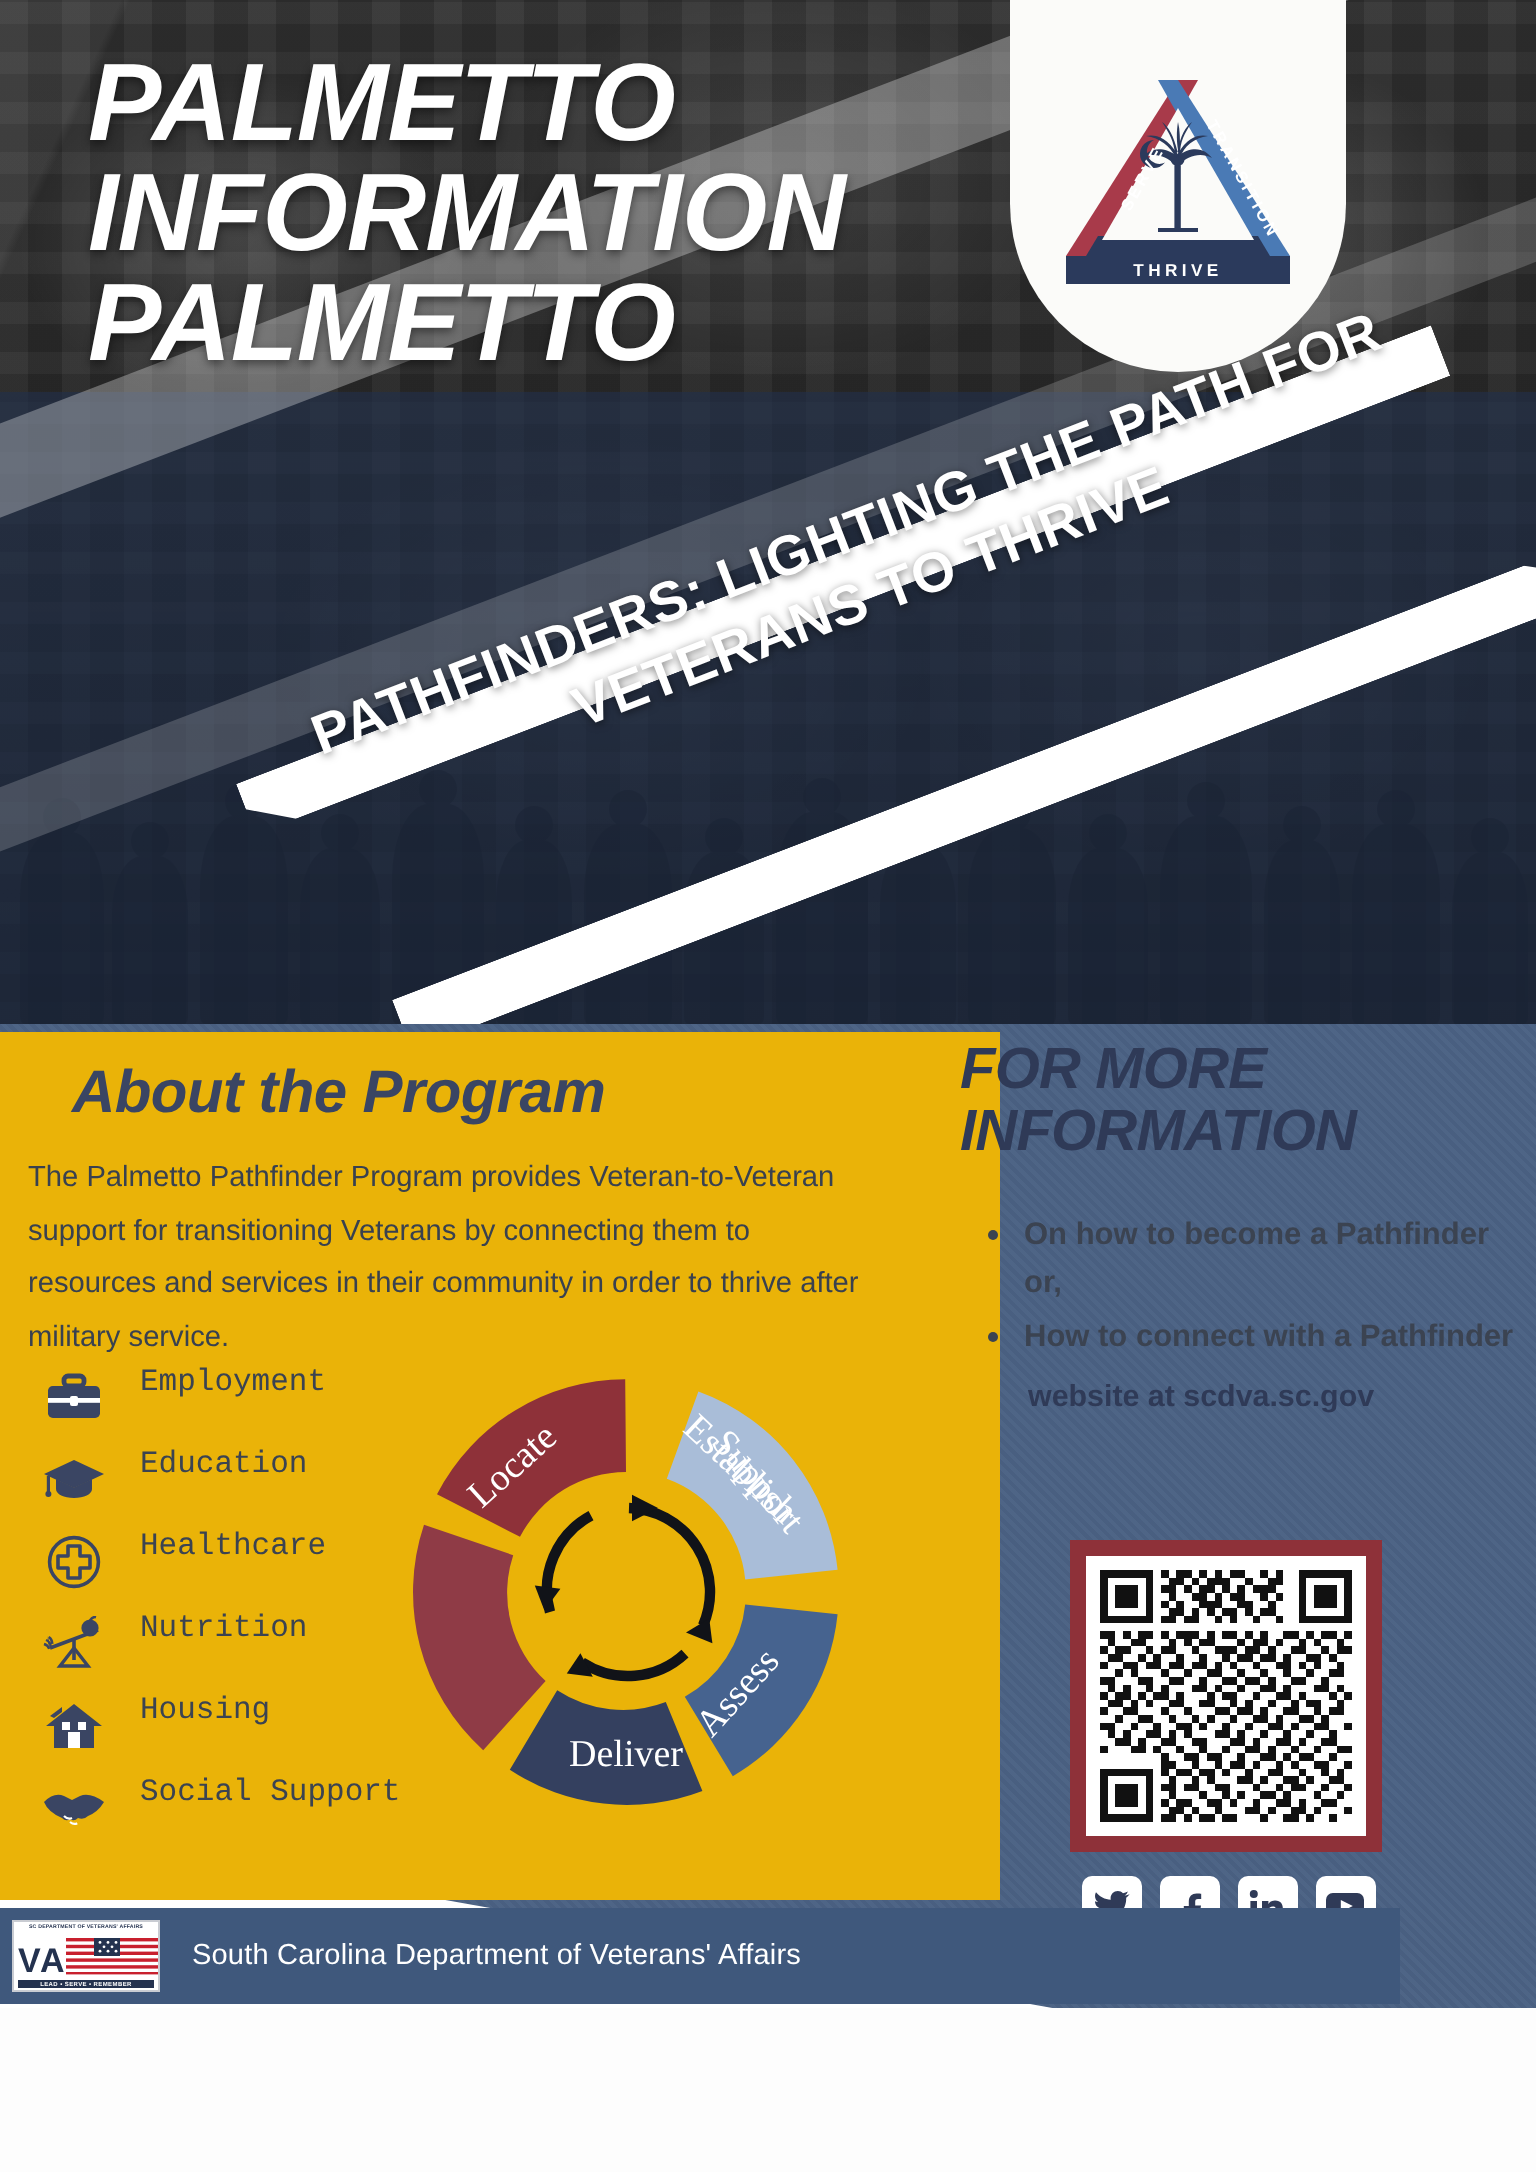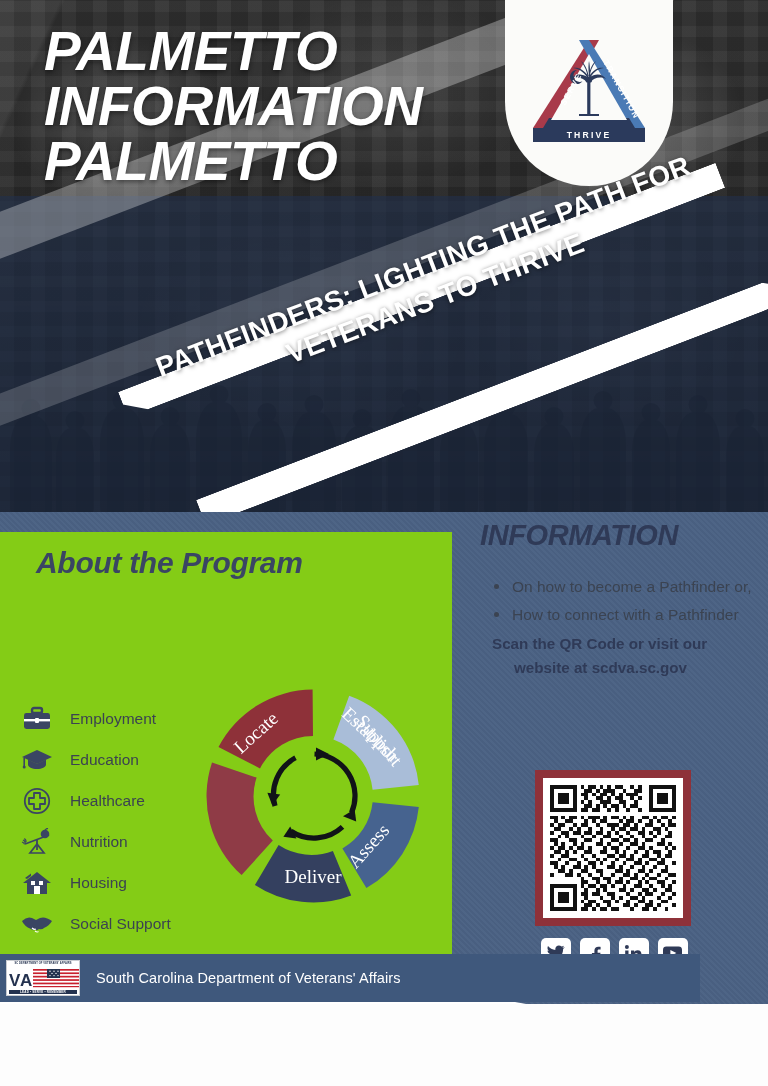--- a/index.html
+++ b/index.html
@@ -68,39 +68,39 @@
   
   .blue-back{position:absolute;left:0;top:505px;width:768px;height:499px;background:#4a6183;}
   .blue-back::after{content:"";position:absolute;left:0;top:0;width:768px;height:499px;
     background:repeating-linear-gradient(45deg, rgba(255,255,255,.022) 0 2px, rgba(0,0,0,.02) 2px 4px);}
 
   
   .wedge{position:absolute;left:0;top:930px;width:560px;height:80px;background:#ffffff;
     clip-path:polygon(0 0, 110px 0, 560px 80px, 0 80px);}
 
   
-  .left-panel{position:absolute;left:0;top:532px;width:452px;height:434px;background:#84cc16;}
+  .left-panel{position:absolute;left:0;top:516px;width:452px;height:434px;background:#eab308;padding-left:48px;}
   .about-title{position:absolute;left:36px;top:14px;font-size:30px;font-weight:bold;font-style:italic;color:#3a4563;letter-spacing:-.3px;}
   .about-body{position:absolute;left:14px;top:60px;width:424px;font-size:14.6px;line-height:1.82;color:#39414f;}
 
   .services{position:absolute;left:16px;top:166px;width:210px;}
-  .svc{display:flex;align-items:center;height:41px;}
+  .svc{display:flex;align-items:flex-start;height:41px;font-family:Liberation Mono, monospace;}
   .svc-ico{width:42px;height:34px;flex:0 0 42px;display:flex;align-items:center;justify-content:center;}
   .svc-ico svg{display:block;}
   .svc-label{font-size:15.5px;color:#3b4351;margin-left:12px;}
 
   
   .wheel{position:absolute;left:190px;top:678px;width:246px;height:236px;}
   .wheel svg{display:block;}
 
   
   .right-col{position:absolute;left:470px;top:520px;width:296px;}
   .fmi-title{font-size:29px;font-weight:bold;font-style:italic;color:#2f3a57;line-height:1.07;letter-spacing:-.4px;margin:0 0 0 10px;}
   .fmi-title span{display:block;}
-  .bullets{margin:24px 0 0 18px;padding:0;list-style:none;}
+  .bullets{margin:24px 0 0 18px;padding:0;list-style:none;font-weight:bold;}
   .bullets li{position:relative;padding-left:24px;font-size:15.5px;line-height:1.52;color:#3b4351;margin-bottom:4px;}
   .bullets li::before{content:"";position:absolute;left:6px;top:9px;width:5px;height:5px;border-radius:50%;background:#3b4351;}
   .cta{margin:6px 0 0 22px;font-size:15.2px;font-weight:bold;color:#2f3a57;line-height:1.6;}
   .cta span{display:block;}
   .cta .l2{margin-left:22px;}
 
   .qr-wrap{position:absolute;left:535px;top:770px;width:156px;height:156px;background:#8e3139;padding:8px;box-sizing:border-box;}
   .qr-inner{width:100%;height:100%;background:#fff;padding:7px;box-sizing:border-box;}
   .qr{width:100%;height:100%;display:block;image-rendering:pixelated;}
 
@@ -196,20 +196,21 @@
 
         <text x="0" y="0" fill="#ffffff" font-size="8.2" font-weight="bold" letter-spacing="1.6" font-family="Liberation Sans, sans-serif" transform="translate(40,74) rotate(-61)">SERVE</text>
         <text x="0" y="0" fill="#ffffff" font-size="8.2" font-weight="bold" letter-spacing="1.6" font-family="Liberation Sans, sans-serif" transform="translate(78,30) rotate(61)">TRANSITION</text>
         <text x="64" y="106" fill="#ffffff" font-size="8.6" font-weight="bold" letter-spacing="2.2" text-anchor="middle" font-family="Liberation Sans, sans-serif">THRIVE</text>
       </svg>
     </div>
   </div>
 
   <div class="left-panel">
     <div class="about-title">About the Program</div>
+    <div class="about-body">The Palmetto Pathfinder Program provides Veteran-to-Veteran support for transitioning Veterans by connecting them to resources and services in their community in order to thrive after military service.</div>
 
     <div class="services">
 
       <div class="svc">
         <span class="svc-ico">
           <svg width="30" height="26" viewBox="0 0 30 26">
                 <rect x="10" y="2" width="10" height="5" rx="2" fill="none" stroke="#3a4563" stroke-width="2.4"></rect>
                 <rect x="2" y="7" width="26" height="16" rx="2.4" fill="#3a4563"></rect>
                 <rect x="2" y="13" width="26" height="2.4" fill="#fff"></rect>
                 <rect x="13" y="12" width="4" height="5" rx="1" fill="#fff"></rect>
@@ -314,28 +315,28 @@
         <text transform="rotate(-48) translate(0,81)" text-anchor="middle" fill="#ffffff" font-size="19" font-family="Liberation Serif, serif">Assess</text>
         <text transform="translate(0,87)" text-anchor="middle" fill="#ffffff" font-size="19" font-family="Liberation Serif, serif">Deliver</text>
         <text transform="rotate(50) translate(0,-80)" text-anchor="middle" fill="#ffffff" font-size="19" font-family="Liberation Serif, serif">Support</text>
         <text transform="rotate(-42) translate(0,-79)" text-anchor="middle" fill="#ffffff" font-size="19" font-family="Liberation Serif, serif">Locate</text>
       </g>
     </svg>
   </div>
 
   <div class="right-col">
     <div class="fmi-title">
+      <span>FOR MORE</span>
       <span>INFORMATION</span>
     </div>
     <ul class="bullets">
       <li>On how to become a Pathfinder or,</li>
       <li>How to connect with a Pathfinder</li>
     </ul>
     <div class="cta">
-      <span>Scan the QR Code or visit our</span>
       <span class="l2">website at scdva.sc.gov</span>
     </div>
   </div>
 
   <div class="qr-wrap">
     <div class="qr-inner">
       <svg class="qr" viewBox="0 0 33 33" shape-rendering="crispEdges">
         <rect width="33" height="33" fill="#fff"></rect>
         <g fill="#111">
           <path d="M0 0h7v7H0zm1 1v5h5V1z"></path>

